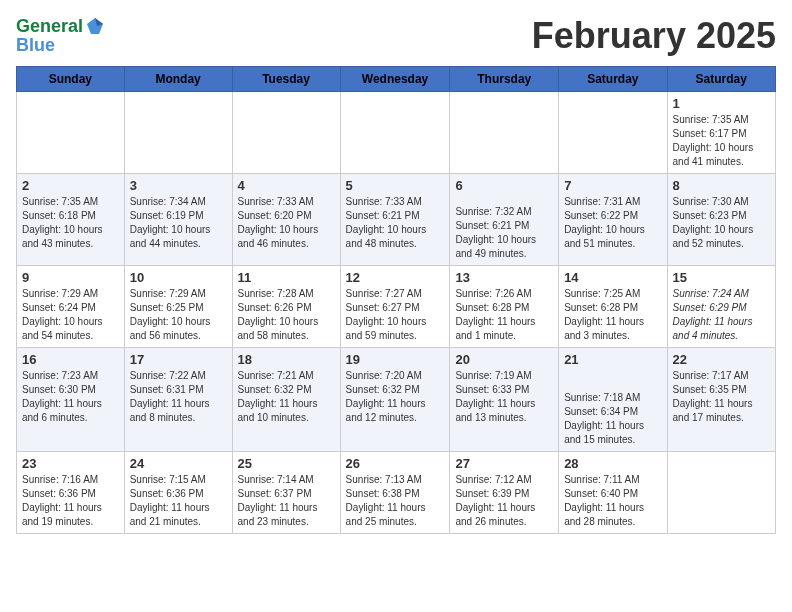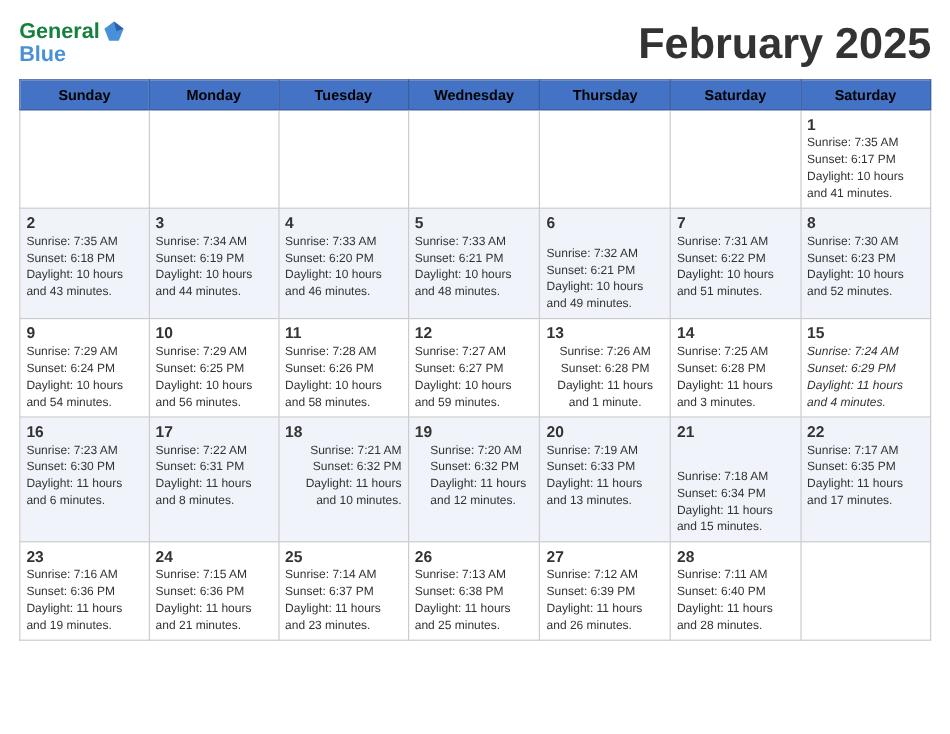--- a/index.html
+++ b/index.html
@@ -207,21 +207,21 @@
 Daylight: 10 hours and 58 minutes.</div>
         </td>
         <td>
           <span class="day-number">12</span>
           <div class="day-info" style="white-space: pre-line;">Sunrise: 7:27 AM
 Sunset: 6:27 PM
 Daylight: 10 hours and 59 minutes.</div>
         </td>
         <td>
           <span class="day-number">13</span>
-          <div class="day-info" style="white-space: pre-line; text-align: center;">Sunrise: 7:26 AM
+          <div class="day-info" style="white-space: pre-line;">Sunrise: 7:26 AM
 Sunset: 6:28 PM
 Daylight: 11 hours and 1 minute.</div>
         </td>
         <td>
           <span class="day-number">14</span>
           <div class="day-info" style="white-space: pre-line;">Sunrise: 7:25 AM
 Sunset: 6:28 PM
 Daylight: 11 hours and 3 minutes.</div>
         </td>
         <td>
@@ -239,27 +239,27 @@
 Daylight: 11 hours and 6 minutes.</div>
         </td>
         <td>
           <span class="day-number">17</span>
           <div class="day-info" style="white-space: pre-line;">Sunrise: 7:22 AM
 Sunset: 6:31 PM
 Daylight: 11 hours and 8 minutes.</div>
         </td>
         <td>
           <span class="day-number">18</span>
-          <div class="day-info" style="white-space: pre-line; text-align: right;">Sunrise: 7:21 AM
+          <div class="day-info" style="white-space: pre-line;">Sunrise: 7:21 AM
 Sunset: 6:32 PM
 Daylight: 11 hours and 10 minutes.</div>
         </td>
         <td>
           <span class="day-number">19</span>
-          <div class="day-info" style="white-space: pre-line; margin-left: 13px;">Sunrise: 7:20 AM
+          <div class="day-info" style="white-space: pre-line;">Sunrise: 7:20 AM
 Sunset: 6:32 PM
 Daylight: 11 hours and 12 minutes.</div>
         </td>
         <td>
           <span class="day-number">20</span>
           <div class="day-info" style="white-space: pre-line;">Sunrise: 7:19 AM
 Sunset: 6:33 PM
 Daylight: 11 hours and 13 minutes.</div>
         </td>
         <td>

